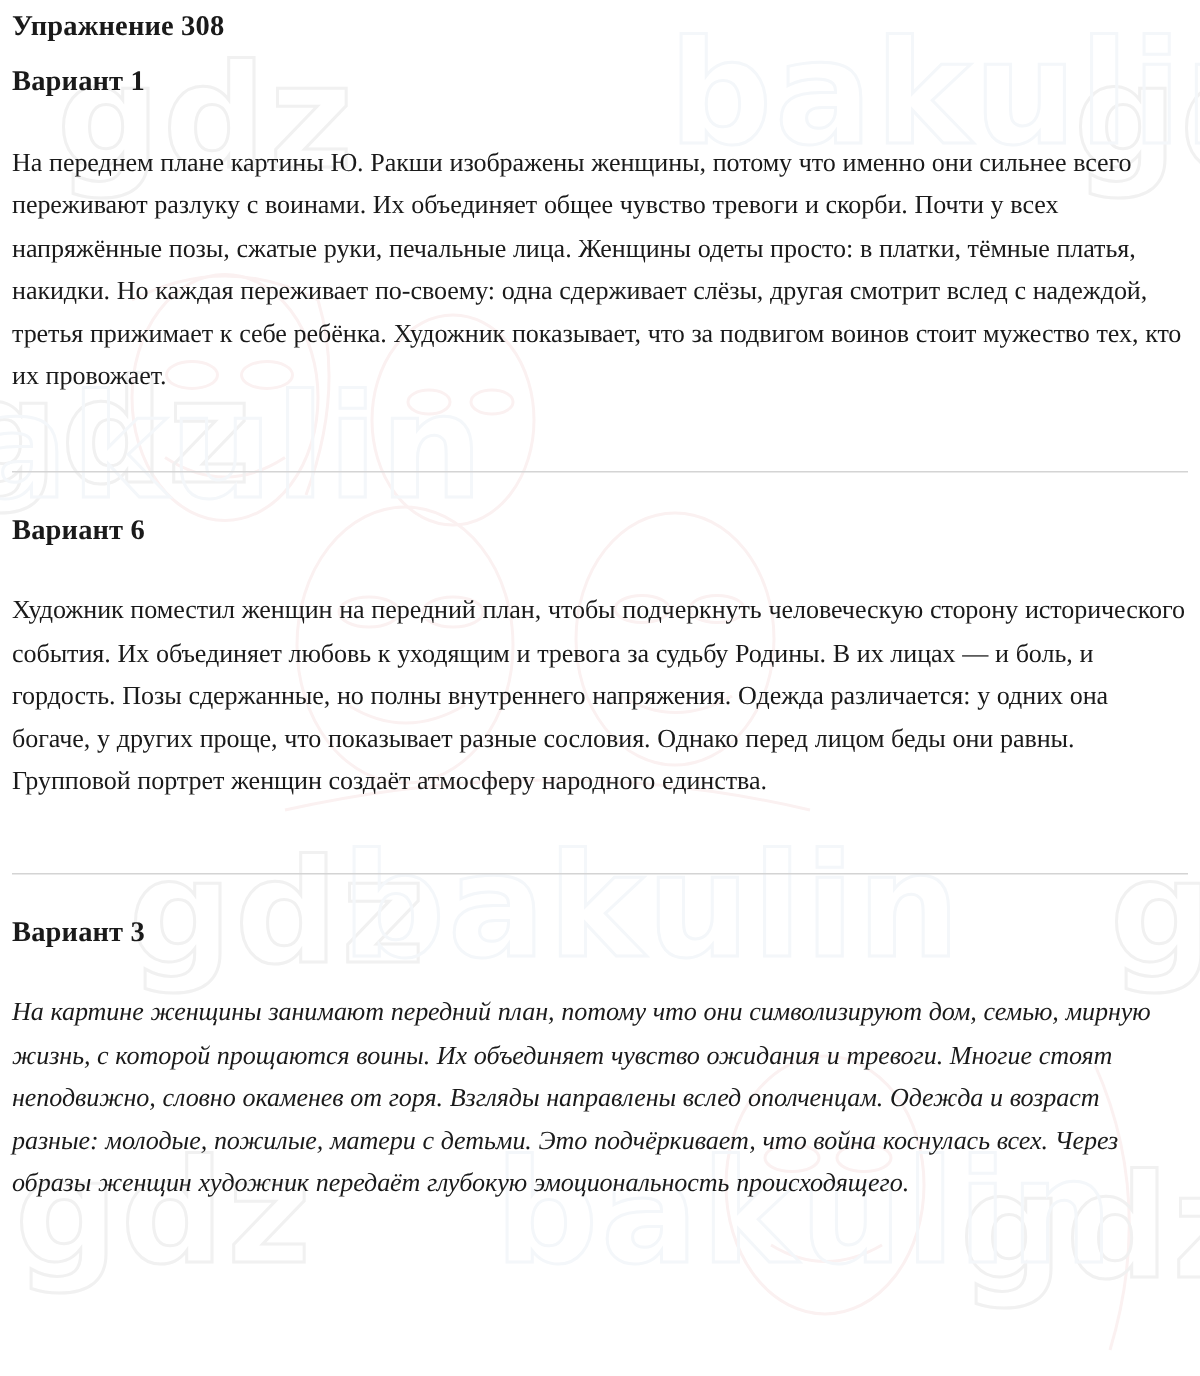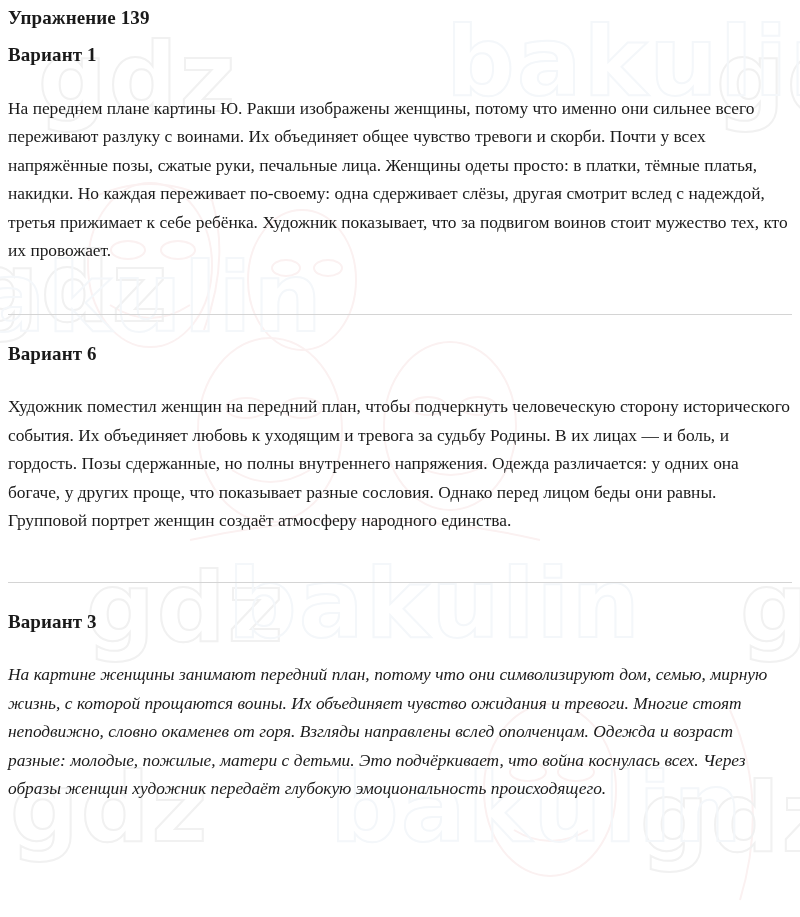--- a/index.html
+++ b/index.html
@@ -154,21 +154,21 @@
 
   <span class="wm wm-bakulin" style="left:446px; top:14px;">bakulin</span>
   <span class="wm wm-bakulin" style="left:228px; top:556px;">bakulin</span>
   <span class="wm wm-bakulin" style="left:330px; top:760px;">bakulin</span>
   <span class="wm wm-bakulin" style="left:-90px; top:250px;">bakulin</span>
 
 </div>
 
 <div id="content">
 
-  <h1 class="doc-title">Упражнение 139</h1>
+  <h1 class="doc-title">Упражнение 308</h1>
 
   <section class="variant-block" id="block-1">
     <h2 class="variant-heading">Вариант 1</h2>
     <p class="variant-body">На переднем плане картины Ю. Ракши изображены женщины, потому что именно они сильнее всего переживают разлуку с воинами. Их объединяет общее чувство тревоги и скорби. Почти у всех напряжённые позы, сжатые руки, печальные лица. Женщины одеты просто: в платки, тёмные платья, накидки. Но каждая переживает по-своему: одна сдерживает слёзы, другая смотрит вслед с надеждой, третья прижимает к себе ребёнка. Художник показывает, что за подвигом воинов стоит мужество тех, кто их провожает.</p>
   </section>
 
   <hr class="divider" id="div-1">
 
   <section class="variant-block" id="block-2">
     <h2 class="variant-heading">Вариант 6</h2>

